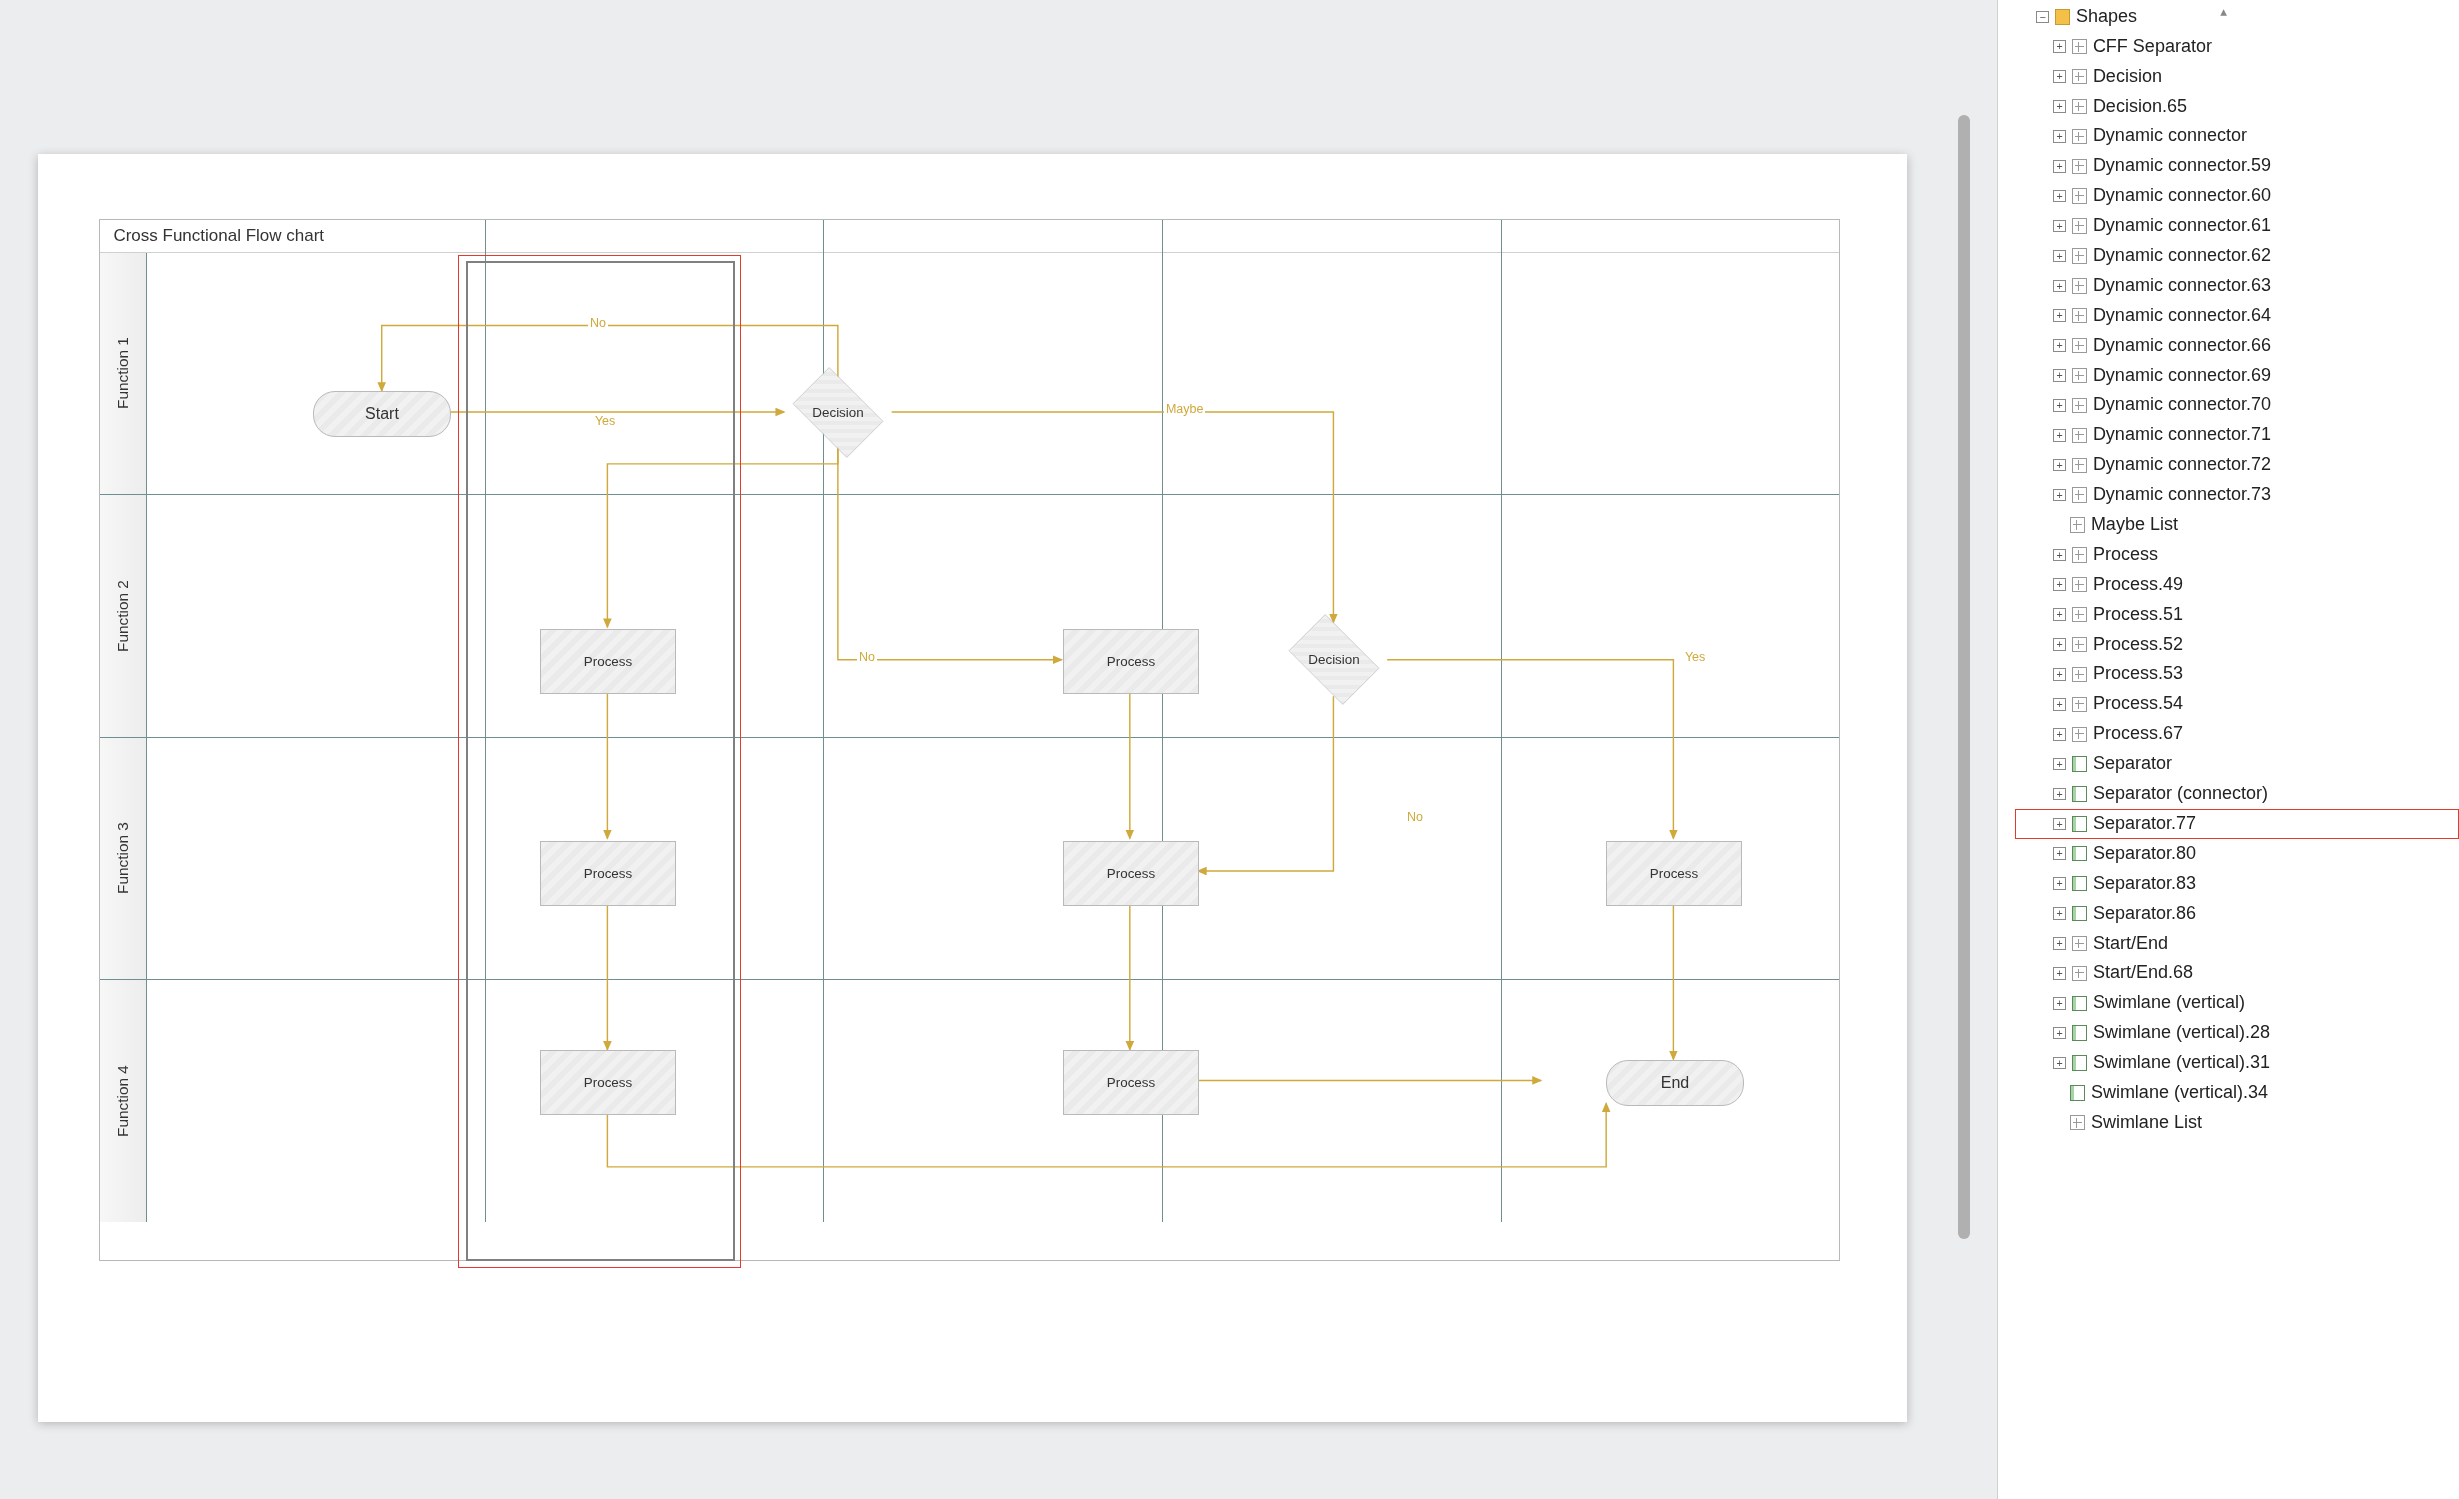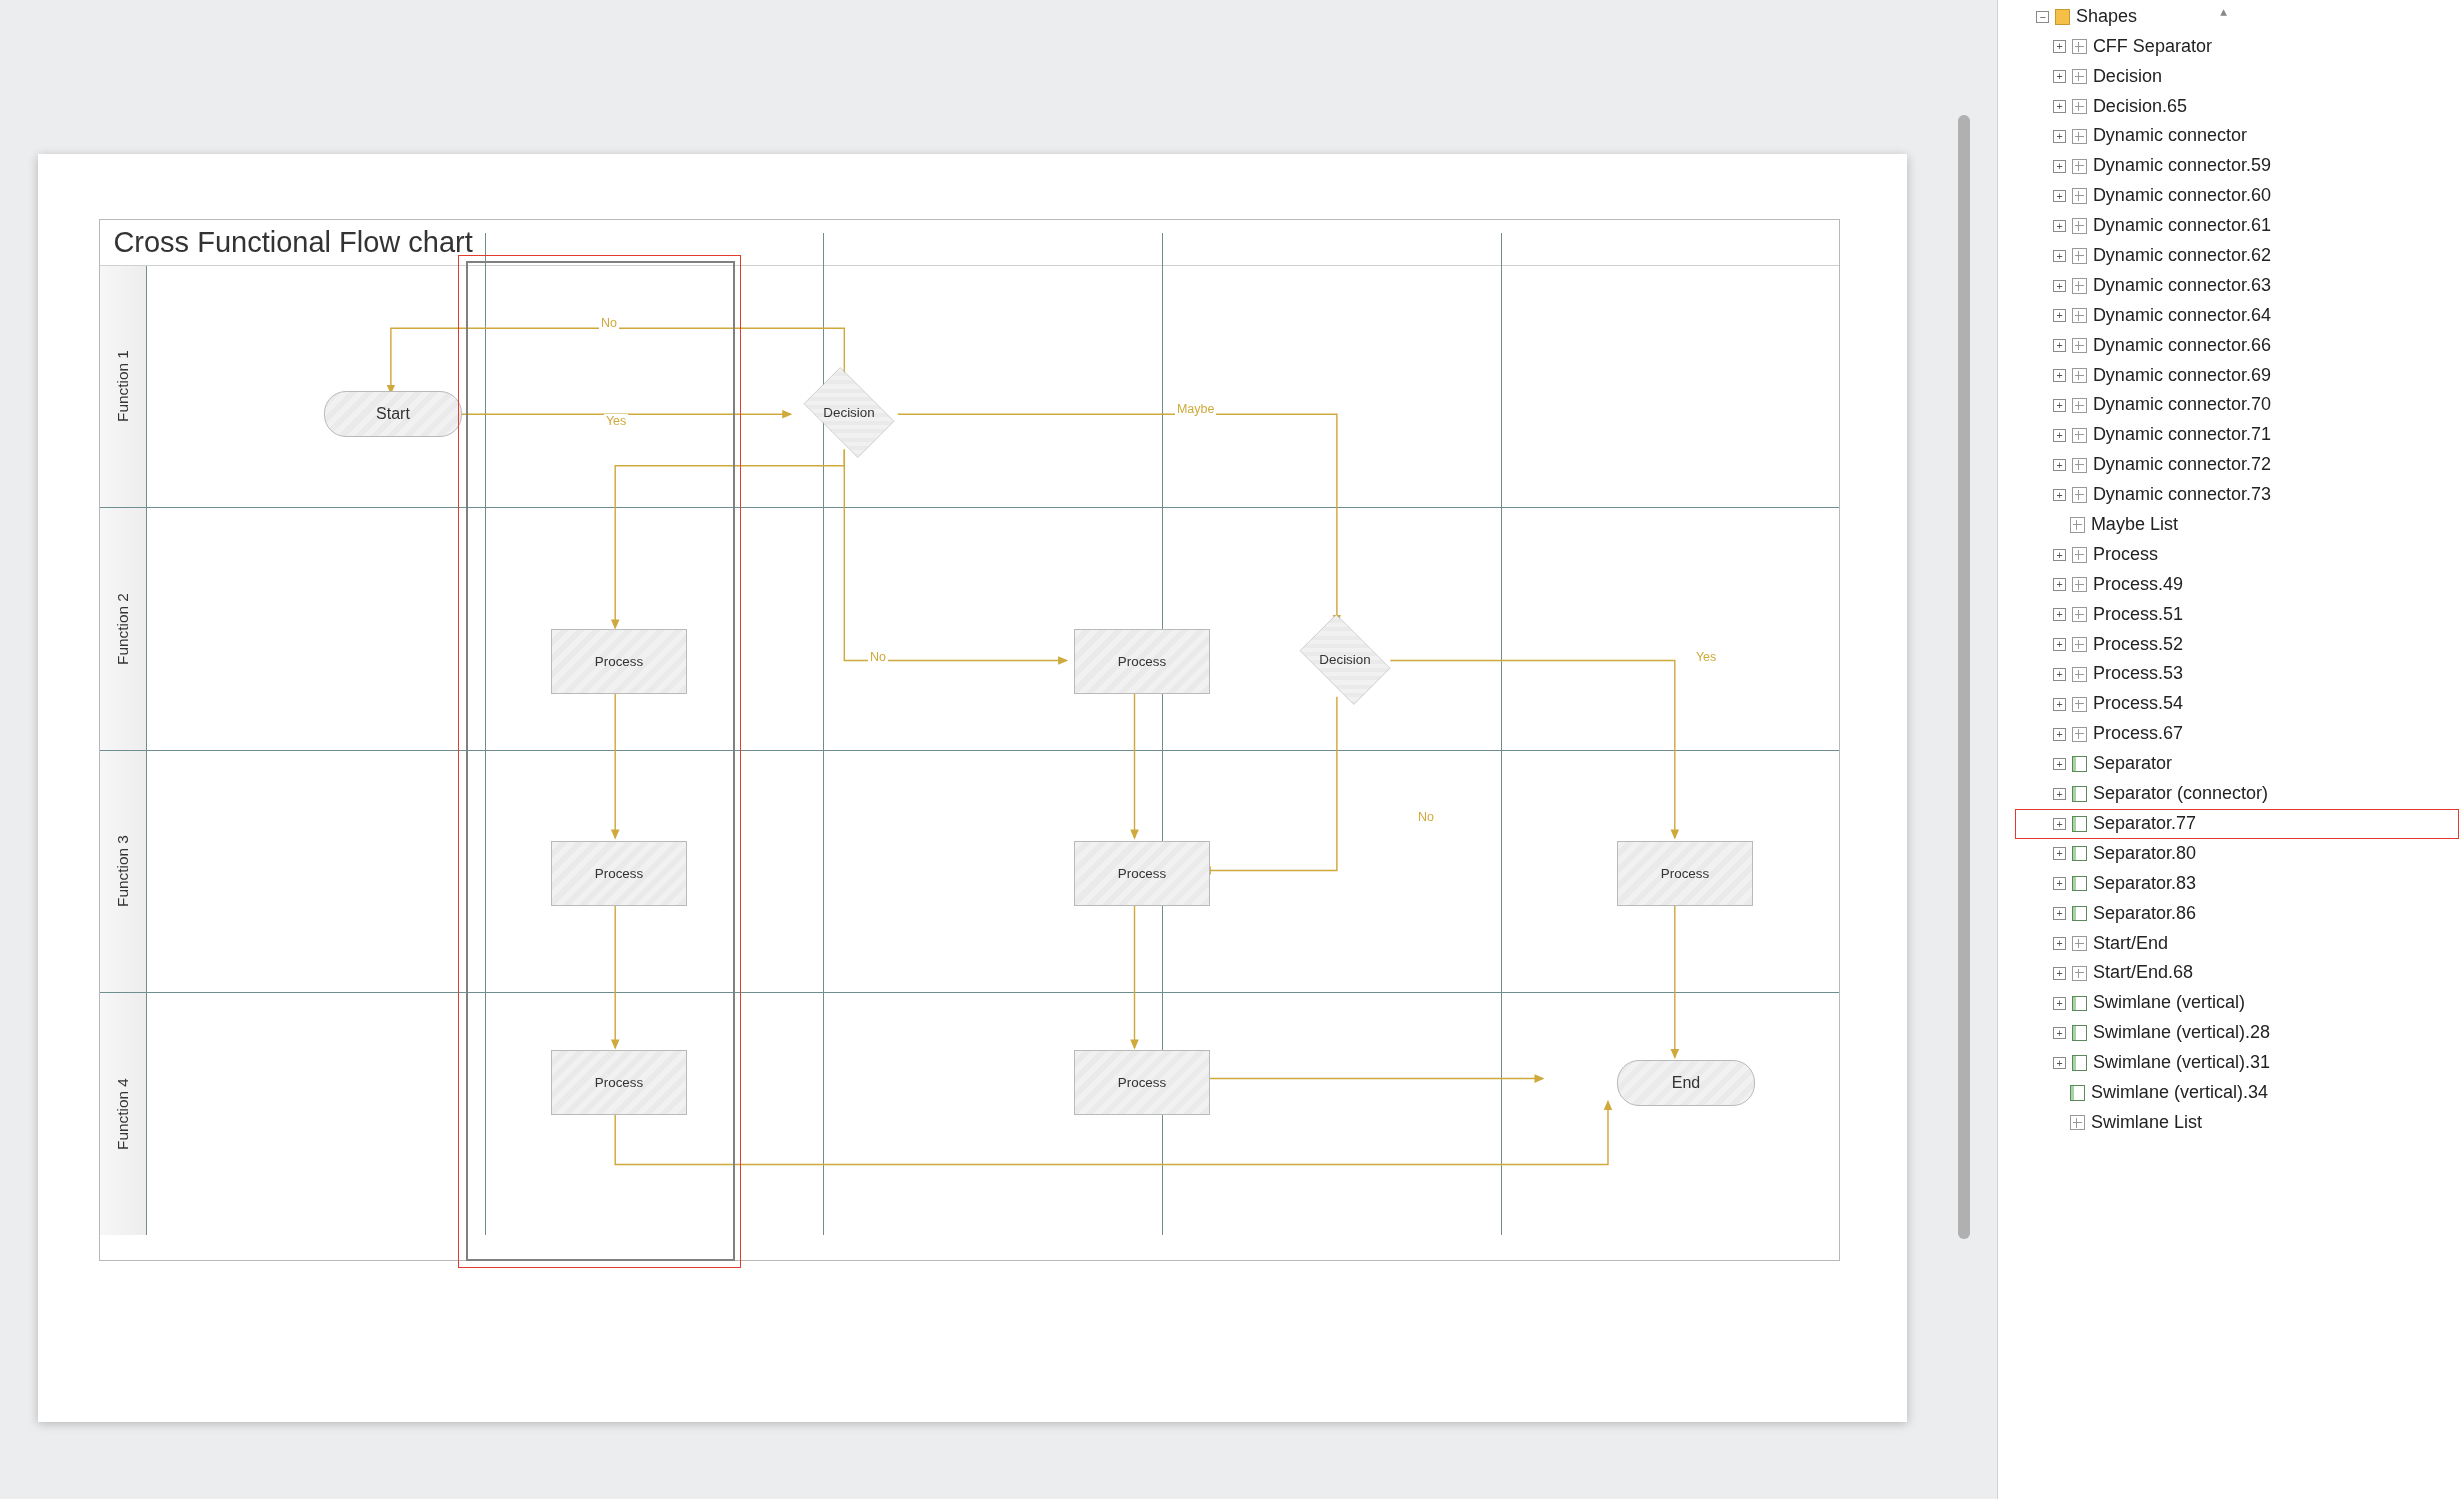--- a/index.html
+++ b/index.html
@@ -3,41 +3,41 @@
 <meta charset="utf-8">
 <style>
 html,body{margin:0;padding:0;font-family:"Segoe UI",Arial,sans-serif;background:#f0f0f0;color:#222;font-size:13.4px}
 #app{position:relative;width:2459px;height:1500px;background:#ecedee;overflow:hidden}
 
 
 .page-wrap{position:absolute;left:38px;top:154px;width:1869px;height:1268px;background:#fff;box-shadow:0 1.9px 9.6px rgba(0,0,0,.25)}
 .cff{position:absolute;left:61px;top:65px;width:1739px;height:1040px;background:#fff;border:1px solid #b8b8b8}
 
 
-.cff-title{padding:5.8px 13.4px;font-size:29px;color:#333;background:#fff;border-bottom:1px solid #d0d0d0}
+.cff-title{padding:5.8px 13.4px;font-size:17px;color:#333;background:#fff;border-bottom:1px solid #d0d0d0}
 
 
 .phase-row{display:flex;height:33px;background:linear-gradient(#f7f7f7,#ededed);border-bottom:1px solid #bcbcbc}
 .phase-row .func-spacer{width:46px;border-right:1px solid #bcbcbc}
 .phase-cell{flex:1;display:flex;align-items:center;justify-content:flex-end;padding-right:17.3px;font-size:17.3px;color:#333;border-right:1px solid #bcbcbc}
 .phase-cell:last-child{border-right:0}
 
 
 .lanes{display:flex;flex-direction:column;height:969px}
 .lane{flex:1;display:flex;border-bottom:1px solid #6f8f8f}
 .lane:last-child{border-bottom:0}
 .lane-header{width:46px;display:flex;align-items:center;justify-content:center;border-right:1px solid #6f8f8f;background:linear-gradient(to right,#f7f7f7,#ededed)}
 .lane-header span{transform:rotate(-90deg);white-space:nowrap;font-size:15.4px;color:#333}
 .lane-body{flex:1;position:relative}
 
 
 .vsep{position:absolute;top:-33px;bottom:0;width:0;border-left:1px solid #6f8f8f;pointer-events:none}
 
 
-.shape-layer{position:absolute;left:46px;top:71px;right:0;bottom:0;margin-left:11px;}  
+.shape-layer{position:absolute;left:46px;top:71px;right:0;bottom:0;}  
 
 .proc{position:absolute;width:134px;height:63px;background:repeating-linear-gradient(135deg,#f1f1f1 0 5.8px,#eaeaea 5.8px 11.5px);border:1px solid #b9b9b9;display:flex;align-items:center;justify-content:center;font-size:13.4px;color:#333}
 .term{position:absolute;width:136px;height:44px;border:1px solid #b9b9b9;border-radius:22px;background:repeating-linear-gradient(135deg,#f1f1f1 0 5.8px,#eaeaea 5.8px 11.5px);display:flex;align-items:center;justify-content:center;font-size:16px;color:#333}
 .dec{position:absolute;width:108px;height:73px;display:flex;align-items:center;justify-content:center;font-size:13.4px;color:#333}
 .dec::before{content:"";position:absolute;inset:0;background:repeating-linear-gradient(135deg,#f1f1f1 0 5.8px,#eaeaea 5.8px 11.5px);border:1px solid #b9b9b9;transform:rotate(45deg) scale(.71);}
 .dec span{position:relative;z-index:1}
 
 
 svg.wires{position:absolute;left:0;top:0;width:100%;height:100%;pointer-events:none}
 .wire{stroke:#cfa93b;stroke-width:1.5;fill:none}

